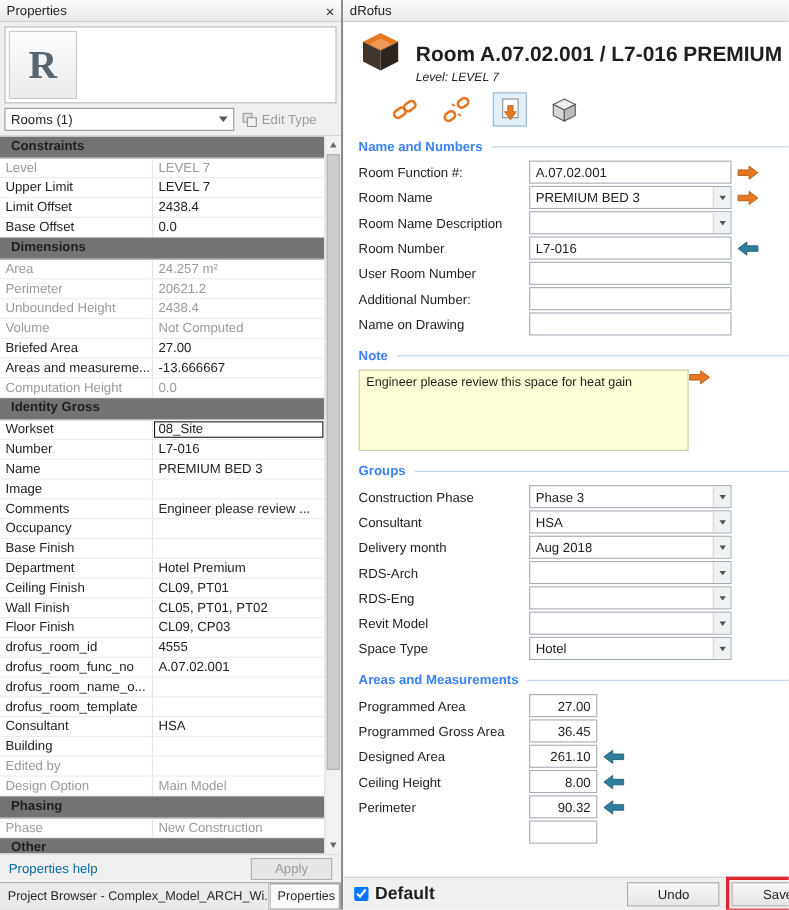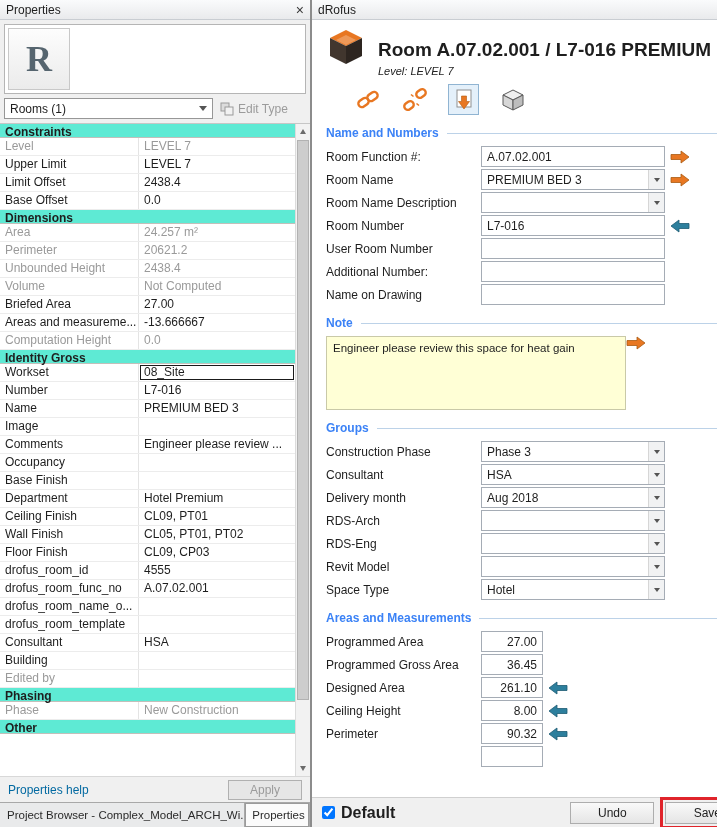--- a/index.html
+++ b/index.html
@@ -15,21 +15,21 @@
   .type-box{margin:4px 4px 2px;background:#fff;border:1px solid #b5b5b5;height:70px;padding:3px;flex:0 0 auto}
   .thumb{width:62px;height:62px;background:linear-gradient(#fdfdfd,#ebebeb);border:1px solid #c8c8c8;display:flex;align-items:center;justify-content:center}
   .r-logo{font-size:36px;font-weight:bold;color:#56656f;font-family:"Liberation Serif",serif}
   .selector-row{display:flex;gap:5px;margin:2px 4px 4px;align-items:center;flex:0 0 auto}
   .combo{flex:1;height:21px;background:#fff;border:1px solid #979797;display:flex;align-items:center;justify-content:space-between;padding:0 5px}
   .caret{width:0;height:0;border-left:4px solid transparent;border-right:4px solid transparent;border-top:5px solid #555}
   .edit-type{width:88px;height:21px;display:flex;align-items:center;gap:4px;color:#9b9b9b;padding:0 2px;background:#f0f0f0}
   
   .grid-area{flex:1;display:flex;border-top:1px solid #c6c6c6;background:#fff;min-height:0}
   .grid{flex:1;overflow:hidden}
-  .g-header{height:14px;line-height:17px;background:#5eead4;border-bottom:1px solid #c2bfba;font-weight:bold;padding:0 5px}
+  .g-header{height:20px;line-height:17px;background:#737373;border-bottom:1px solid #c2bfba;font-weight:bold;padding:0 10px}
   .g-row{display:grid;grid-template-columns:139px 1fr;height:18px;line-height:17px;border-bottom:1px solid #ececec}
   .g-label{padding:0 5px;border-right:1px solid #e4e4e4;overflow:hidden;white-space:nowrap}
   .g-value{padding:0 5px;overflow:hidden;white-space:nowrap}
   .g-row.ro .g-label,.g-row.ro .g-value{color:#9a9a9a}
   .g-value.focused{outline:1px solid #1a1a1a;outline-offset:-2px;background:#fff}
   
   .vscroll{width:15px;background:#f2f2f2;border-left:1px solid #dcdcdc;position:relative;flex:0 0 auto}
   .sb-btn{position:absolute;left:0;width:14px;height:15px;display:flex;align-items:center;justify-content:center;background:#f2f2f2}
   .sb-btn.up{top:0}.sb-btn.down{bottom:0}
   .tri{display:block;width:0;height:0;border-left:3.5px solid transparent;border-right:3.5px solid transparent}
@@ -220,20 +220,24 @@
             <div class="g-value">HSA</div>
           </div>
           <div class="g-row">
             <div class="g-label">Building</div>
             <div class="g-value"></div>
           </div>
           <div class="g-row ro">
             <div class="g-label">Edited by</div>
             <div class="g-value"></div>
           </div>
+          <div class="g-row ro">
+            <div class="g-label">Design Option</div>
+            <div class="g-value">Main Model</div>
+          </div>
           <div class="g-header">Phasing</div>
           <div class="g-row ro">
             <div class="g-label">Phase</div>
             <div class="g-value">New Construction</div>
           </div>
           <div class="g-header">Other</div>
         </div>
       <div class="vscroll">
         <div class="sb-btn up">
             <i class="tri up"></i>

